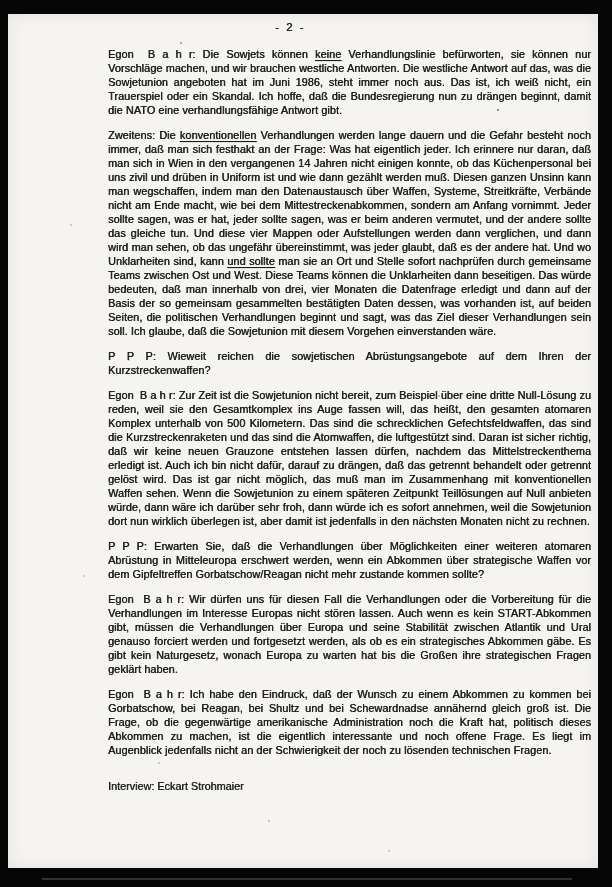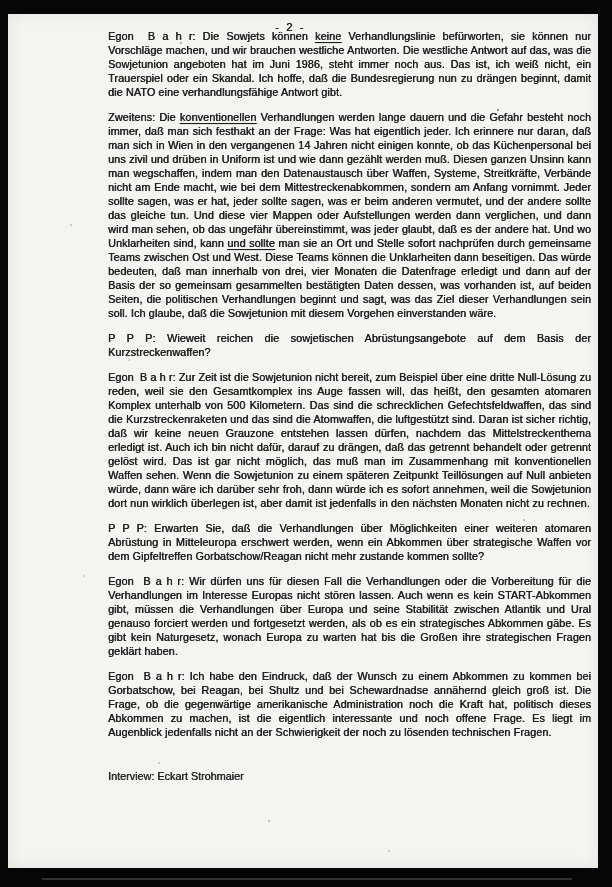--- a/index.html
+++ b/index.html
@@ -51,41 +51,41 @@
   .page-number{
     position:absolute;
     left:267px;top:7px;
     font-size:11.5px;
     letter-spacing:2px;
     color:var(--ink);
     text-shadow:0.45px 0 0 rgba(28,28,28,.85);
   }
   .content{
     position:absolute;
-    left:100px;top:15px;
+    left:100px;top:33px;
     width:483px;
     color:var(--ink);
   }
   .para{
     margin:0 0 11px 0;
     font-size:10.8px;
     line-height:14px;
     text-align:justify;
     letter-spacing:0.1px;
     color:var(--ink);
     text-shadow:0.45px 0 0 rgba(28,28,28,.85), 0 0.3px 0 rgba(28,28,28,.3);
   }
   .para span{white-space:pre-wrap;}
   .u{
     text-decoration:underline;
     text-underline-offset:2px;
     text-decoration-thickness:1px;
   }
   .footer-line{
-    margin-top:30px;
+    margin-top:22px;
     font-size:10.8px;
     line-height:14px;
     color:var(--ink);
     text-shadow:0.45px 0 0 rgba(28,28,28,.85);
   }
   .bottom-streak{
     position:absolute;
     left:42px;top:878px;
     width:530px;height:2px;
     background:#565656;
@@ -95,21 +95,21 @@
 </head>
 <body>
 
 <div class="scan">
   <div class="page">
     <div class="page-number">- 2 -</div>
     <div class="content">
 
       <p class="para answer"><span>Egon&nbsp;&nbsp;B a h r: Die Sowjets können </span><span class="u">keine</span><span> Verhandlungslinie befürworten, sie können nur Vorschläge machen, und wir brauchen westliche Antworten. Die westliche Antwort auf das, was die Sowjetunion angeboten hat im Juni 1986, steht immer noch aus. Das ist, ich weiß nicht, ein Trauerspiel oder ein Skandal. Ich hoffe, daß die Bundesregierung nun zu drängen beginnt, damit die NATO eine verhandlungsfähige Antwort gibt.</span></p>
         <p class="para answer"><span>Zweitens: Die </span><span class="u">konventionellen</span><span> Verhandlungen werden lange dauern und die Gefahr besteht noch immer, daß man sich festhakt an der Frage: Was hat eigentlich jeder. Ich erinnere nur daran, daß man sich in Wien in den vergangenen 14 Jahren nicht einigen konnte, ob das Küchenpersonal bei uns zivil und drüben in Uniform ist und wie dann gezählt werden muß. Diesen ganzen Unsinn kann man wegschaffen, indem man den Datenaustausch über Waffen, Systeme, Streitkräfte, Verbände nicht am Ende macht, wie bei dem Mittestreckenabkommen, sondern am Anfang vornimmt. Jeder sollte sagen, was er hat, jeder sollte sagen, was er beim anderen vermutet, und der andere sollte das gleiche tun. Und diese vier Mappen oder Aufstellungen werden dann verglichen, und dann wird man sehen, ob das ungefähr übereinstimmt, was jeder glaubt, daß es der andere hat. Und wo Unklarheiten sind, kann </span><span class="u">und sollte</span><span> man sie an Ort und Stelle sofort nachprüfen durch gemeinsame Teams zwischen Ost und West. Diese Teams können die Unklarheiten dann beseitigen. Das würde bedeuten, daß man innerhalb von drei, vier Monaten die Datenfrage erledigt und dann auf der Basis der so gemeinsam gesammelten bestätigten Daten dessen, was vorhanden ist, auf beiden Seiten, die politischen Verhandlungen beginnt und sagt, was das Ziel dieser Verhandlungen sein soll. Ich glaube, daß die Sowjetunion mit diesem Vorgehen einverstanden wäre.</span></p>
-        <p class="para question"><span>P P P: Wieweit reichen die sowjetischen Abrüstungsangebote auf dem Basis der Kurzstreckenwaffen?</span></p>
+        <p class="para question"><span>P P P: Wieweit reichen die sowjetischen Abrüstungsangebote auf dem Ihren der Kurzstreckenwaffen?</span></p>
         <p class="para answer"><span>Egon&nbsp;&nbsp;B a h r: Zur Zeit ist die Sowjetunion nicht bereit, zum Beispiel über eine dritte Null-Lösung zu reden, weil sie den Gesamtkomplex ins Auge fassen will, das heißt, den gesamten atomaren Komplex unterhalb von 500 Kilometern. Das sind die schrecklichen Gefechtsfeldwaffen, das sind die Kurzstreckenraketen und das sind die Atomwaffen, die luftgestützt sind. Daran ist sicher richtig, daß wir keine neuen Grauzone entstehen lassen dürfen, nachdem das Mittelstreckenthema erledigt ist. Auch ich bin nicht dafür, darauf zu drängen, daß das getrennt behandelt oder getrennt gelöst wird. Das ist gar nicht möglich, das muß man im Zusammenhang mit konventionellen Waffen sehen. Wenn die Sowjetunion zu einem späteren Zeitpunkt Teillösungen auf Null anbieten würde, dann wäre ich darüber sehr froh, dann würde ich es sofort annehmen, weil die Sowjetunion dort nun wirklich überlegen ist, aber damit ist jedenfalls in den nächsten Monaten nicht zu rechnen.</span></p>
         <p class="para question"><span>P P P: Erwarten Sie, daß die Verhandlungen über Möglichkeiten einer weiteren atomaren Abrüstung in Mitteleuropa erschwert werden, wenn ein Abkommen über strategische Waffen vor dem Gipfeltreffen Gorbatschow/Reagan nicht mehr zustande kommen sollte?</span></p>
         <p class="para answer"><span>Egon&nbsp;&nbsp;B a h r: Wir dürfen uns für diesen Fall die Verhandlungen oder die Vorbereitung für die Verhandlungen im Interesse Europas nicht stören lassen. Auch wenn es kein START-Abkommen gibt, müssen die Verhandlungen über Europa und seine Stabilität zwischen Atlantik und Ural genauso forciert werden und fortgesetzt werden, als ob es ein strategisches Abkommen gäbe. Es gibt kein Naturgesetz, wonach Europa zu warten hat bis die Großen ihre strategischen Fragen geklärt haben.</span></p>
         <p class="para answer"><span>Egon&nbsp;&nbsp;B a h r: Ich habe den Eindruck, daß der Wunsch zu einem Abkommen zu kommen bei Gorbatschow, bei Reagan, bei Shultz und bei Schewardnadse annähernd gleich groß ist. Die Frage, ob die gegenwärtige amerikanische Administration noch die Kraft hat, politisch dieses Abkommen zu machen, ist die eigentlich interessante und noch offene Frage. Es liegt im Augenblick jedenfalls nicht an der Schwierigkeit der noch zu lösenden technischen Fragen.</span></p>
         <div class="footer-line">Interview: Eckart Strohmaier</div>
     </div>
   </div>
   <div class="bottom-streak"></div>
 </div>
 

